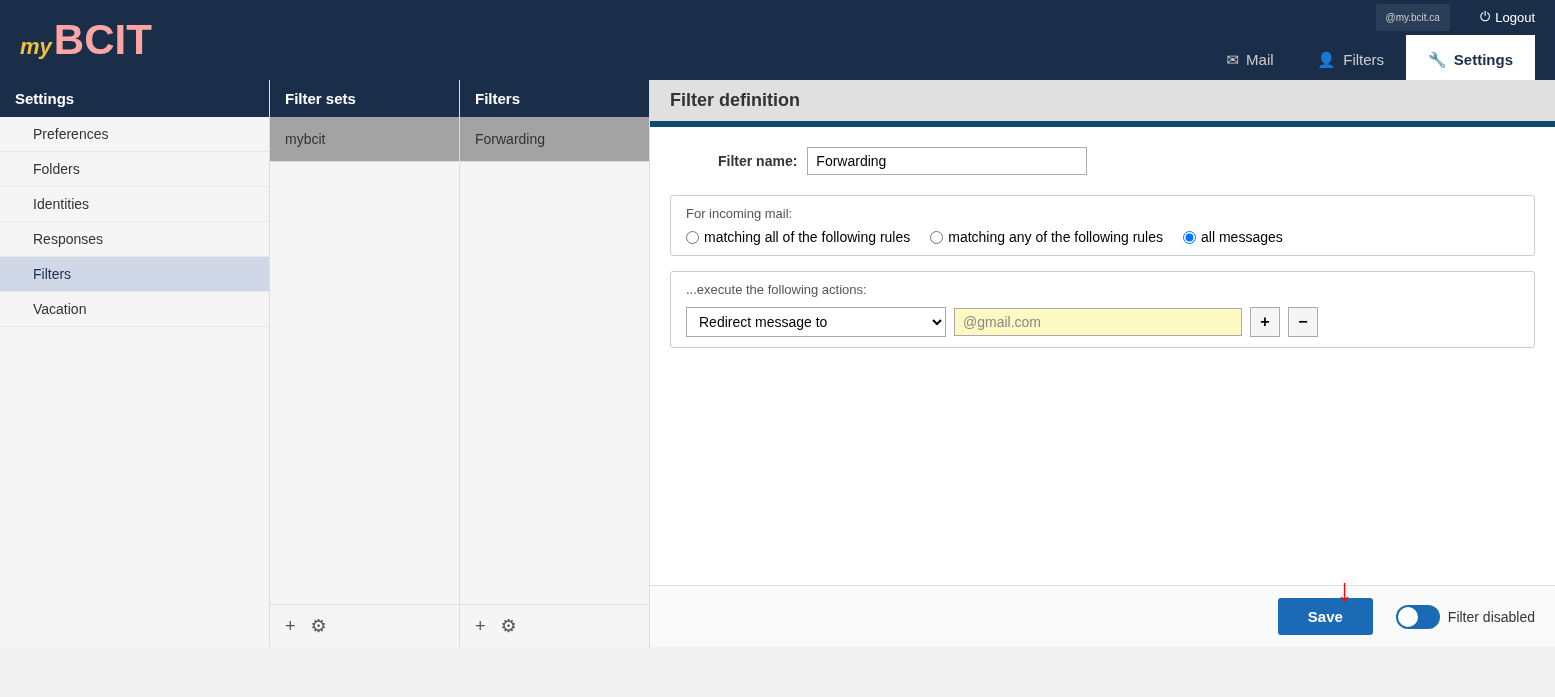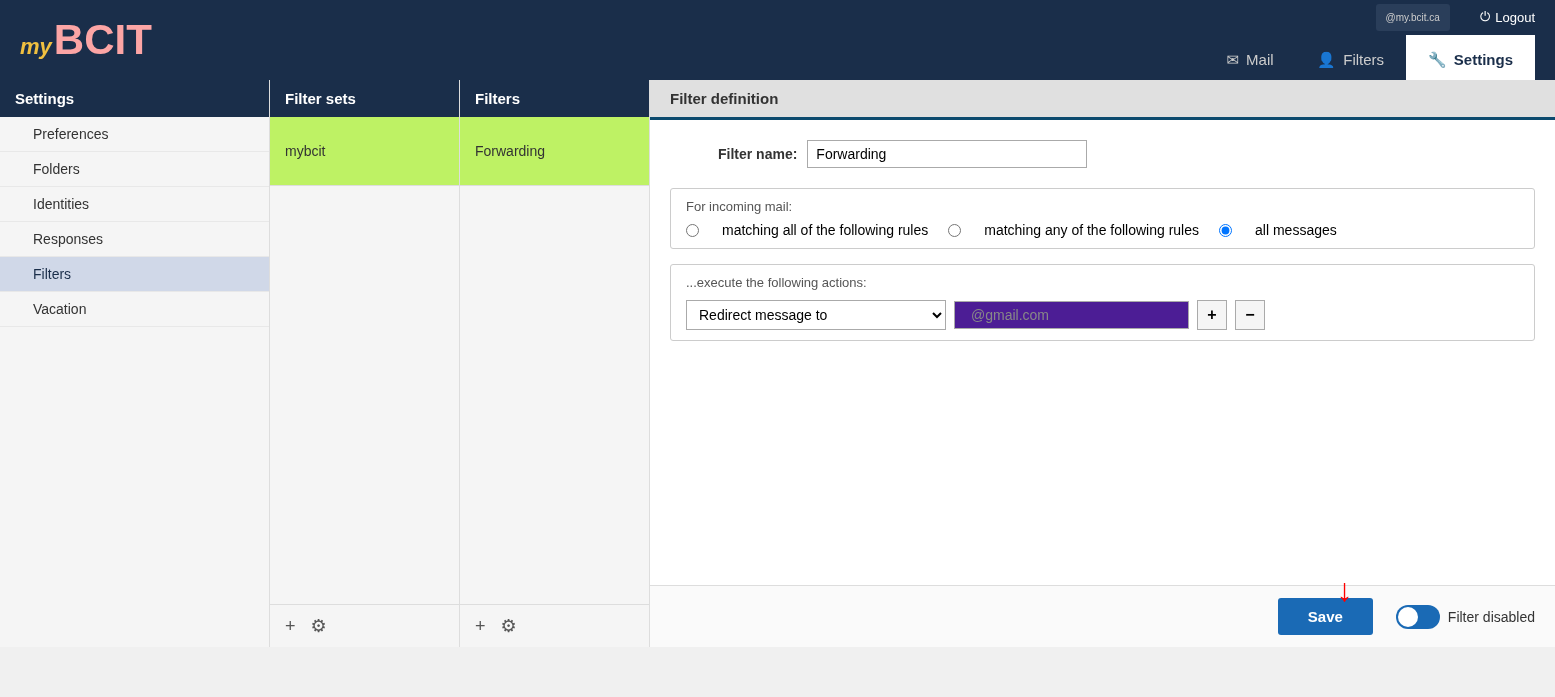--- a/index.html
+++ b/index.html
@@ -112,24 +112,24 @@
       flex-direction: column;
     }
     .panel-header {
       background: #1a2e4a;
       color: white;
       font-weight: bold;
       padding: 10px 15px;
       font-size: 15px;
     }
     .panel-item {
-      padding: 26px 15px;
+      padding: 14px 15px;
       cursor: pointer;
       color: #333;
-      background: #bef264;
+      background: #a3a3a3;
       border-bottom: 1px solid #ddd;
     }
     .panel-footer {
       margin-top: auto;
       padding: 10px 15px;
       display: flex;
       gap: 15px;
       align-items: center;
       border-top: 1px solid #ddd;
     }
@@ -144,24 +144,24 @@
     
     .filter-def {
       flex: 1;
       background: white;
       display: flex;
       flex-direction: column;
     }
     .filter-def-header {
       background: #e0e0e0;
       padding: 10px 20px;
-      font-size: 15px;
+      font-size: 18px;
       font-weight: bold;
       color: #333;
-      border-bottom: 3px solid #0c4a6e;
+      border-bottom: 6px solid #0c4a6e;
     }
     .filter-def-body {
       flex: 1;
       padding: 20px;
     }
 
     .filter-name-row {
       display: flex;
       align-items: center;
       gap: 10px;
@@ -193,21 +193,21 @@
       margin-bottom: 8px;
     }
     .radio-row {
       display: flex;
       align-items: center;
       gap: 20px;
     }
     .radio-option {
       display: flex;
       align-items: center;
-      gap: 23px;
+      gap: 5px;
       cursor: pointer;
     }
     .radio-option input[type=radio] { cursor: pointer; }
 
     .actions-group {
       border: 1px solid #ccc;
       border-radius: 3px;
       padding: 10px 15px;
     }
     .actions-legend {
@@ -223,24 +223,24 @@
     .action-select {
       border: 1px solid #aaa;
       padding: 5px 8px;
       font-size: 14px;
       width: 260px;
       background: white;
       cursor: pointer;
     }
     .action-input {
       border: 1px solid #aaa;
-      padding: 5px 16px;
+      padding: 5px 8px;
       font-size: 14px;
-      width: 235px;
-      background: #4c1d95;
+      width: 288px;
+      background: #fef9c3;
       color: #888;
     }
     .add-btn, .remove-btn {
       border: 1px solid #aaa;
       background: #f5f5f5;
       font-size: 16px;
       width: 30px;
       height: 30px;
       cursor: pointer;
       display: flex;

